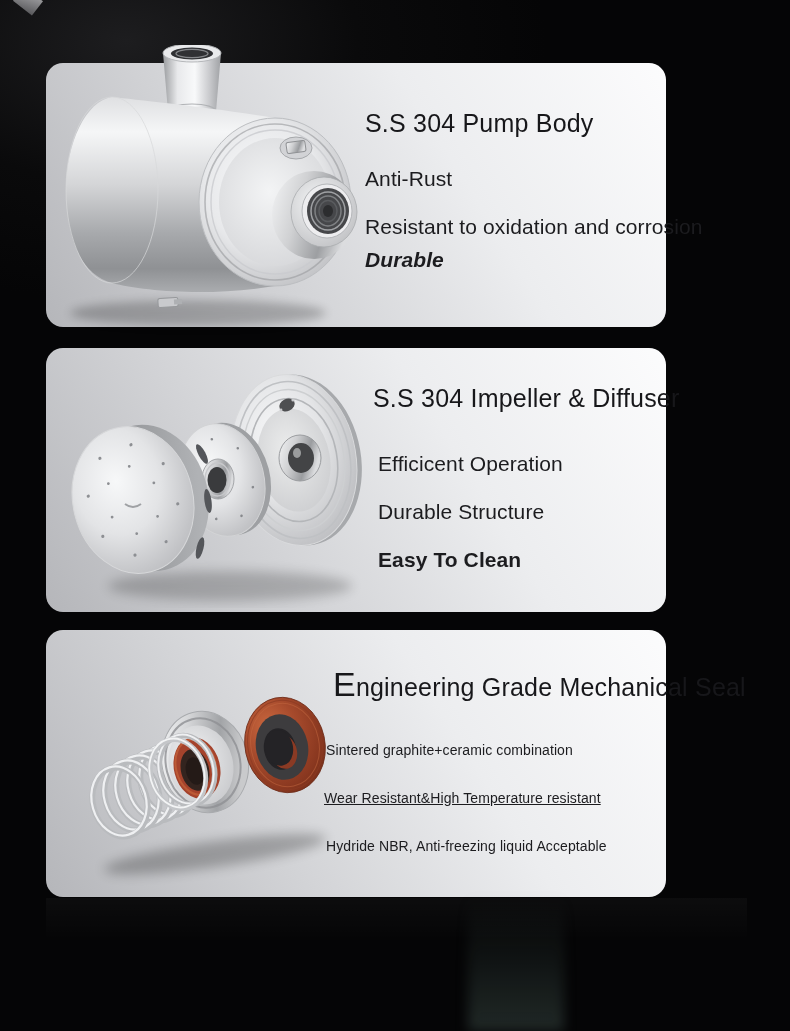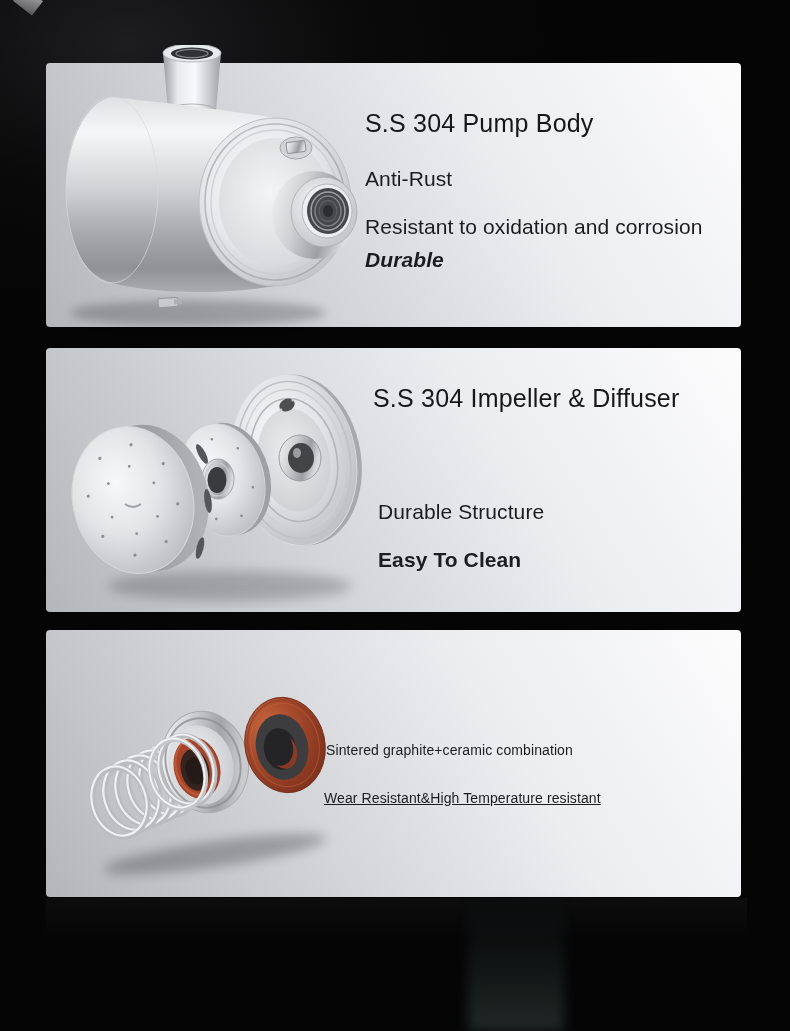--- a/index.html
+++ b/index.html
@@ -9,21 +9,21 @@
       radial-gradient(420px 260px at 16% 4%, #1d1d1f 0%, #0a0a0b 55%, rgba(5,5,6,0) 100%),
       #050506;
     font-family:"Liberation Sans", sans-serif;
   }
   .corner-wedge{
     position:absolute;left:16px;top:-8px;width:24px;height:18px;
     background:linear-gradient(160deg,#b2b2b4,#57575a);
     transform:rotate(38deg);
   }
   .card{
-    position:absolute;left:46px;width:695px;border-radius:4px;
+    position:absolute;left:46px;width:620px;border-radius:17px;
     background:linear-gradient(58deg,#b5b6ba 0%,#d3d4d7 35%,#ecedef 65%,#fcfcfd 100%);
   }
   .card-1{top:63px;height:264px;}
   .card-2{top:348px;height:264px;}
   .card-3{top:630px;height:267px;}
   .card-title{
     position:absolute;margin:0;font-size:25px;font-weight:500;color:#17171a;
     letter-spacing:.2px;line-height:1.1;white-space:nowrap;
   }
   .feature{
@@ -234,20 +234,21 @@
           <circle cx="58.6" cy="153.6" r="1.4"></circle>
             <circle cx="63.1" cy="120.1" r="1.4"></circle>
           <circle cx="87.5" cy="108.5" r="1.4"></circle>
             <circle cx="107.4" cy="130.4" r="1.4"></circle>
         </g>
         <path d="M 75 146 Q 83 152 91 146" stroke="#9fa1a4" stroke-width="2" fill="none"></path>
       </g>
     </svg>
 
     <h2 class="card-title" style="left:327px;top:37px;">S.S 304 Impeller &amp; Diffuser</h2>
+    <p class="feature" style="left:332px;top:104px;">Efficicent Operation</p>
     <p class="feature" style="left:332px;top:152px;">Durable Structure</p>
     <p class="feature strong" style="left:332px;top:200px;">Easy To Clean</p>
   </section>
 
   <section class="card card-3">
     <svg class="photo" style="left:4px;top:44px;" width="325" height="225" viewBox="0 0 325 225">
       <defs>
         <linearGradient id="p3-metalG" x1="0" y1="0" x2="1" y2="0.35">
           <stop offset="0" stop-color="#f8f9fa"></stop>
             <stop offset="0.4" stop-color="#d5d6d8"></stop>
@@ -317,20 +318,22 @@
         <ellipse cx="235" cy="71" rx="40" ry="48" transform="rotate(-12 235 71)" fill="url(#p3-redG)" stroke="#6d2b18" stroke-width="0.8"></ellipse>
         <ellipse cx="235" cy="71" rx="37" ry="45" transform="rotate(-12 235 71)" fill="none" stroke="#8a3a23" stroke-width="1" opacity="0.7"></ellipse>
         <ellipse cx="235" cy="71" rx="34" ry="42" transform="rotate(-12 235 71)" fill="none" stroke="#c66a42" stroke-width="1" opacity="0.5"></ellipse>
         <ellipse cx="232" cy="73" rx="26" ry="33" transform="rotate(-12 232 73)" fill="#3d3c3e"></ellipse>
         <ellipse cx="230" cy="75" rx="16" ry="21" transform="rotate(-12 230 75)" fill="#242326"></ellipse>
         <ellipse cx="234" cy="78" rx="13" ry="17" transform="rotate(-12 234 78)" fill="#8a3a24"></ellipse>
         <ellipse cx="229" cy="74" rx="14" ry="18" transform="rotate(-12 229 74)" fill="#242326"></ellipse>
       </g>
     </svg>
 
+    <h2 class="card-title seal-title" style="left:287px;top:36px;">Engineering Grade Mechanical Seal</h2>
     <p class="feature" style="left:280px;top:112px;">Sintered graphite+ceramic combination</p>
     <p class="feature" style="left:278px;top:160px;text-decoration:underline;">Wear Resistant&amp;High Temperature resistant</p>
+    <p class="feature" style="left:280px;top:208px;">Hydride NBR, Anti-freezing liquid Acceptable</p>
   </section>
 
   <div class="smoke-streak"></div>
   <div class="floor-glow"></div>
 
 </div>
 
 </body></html>

